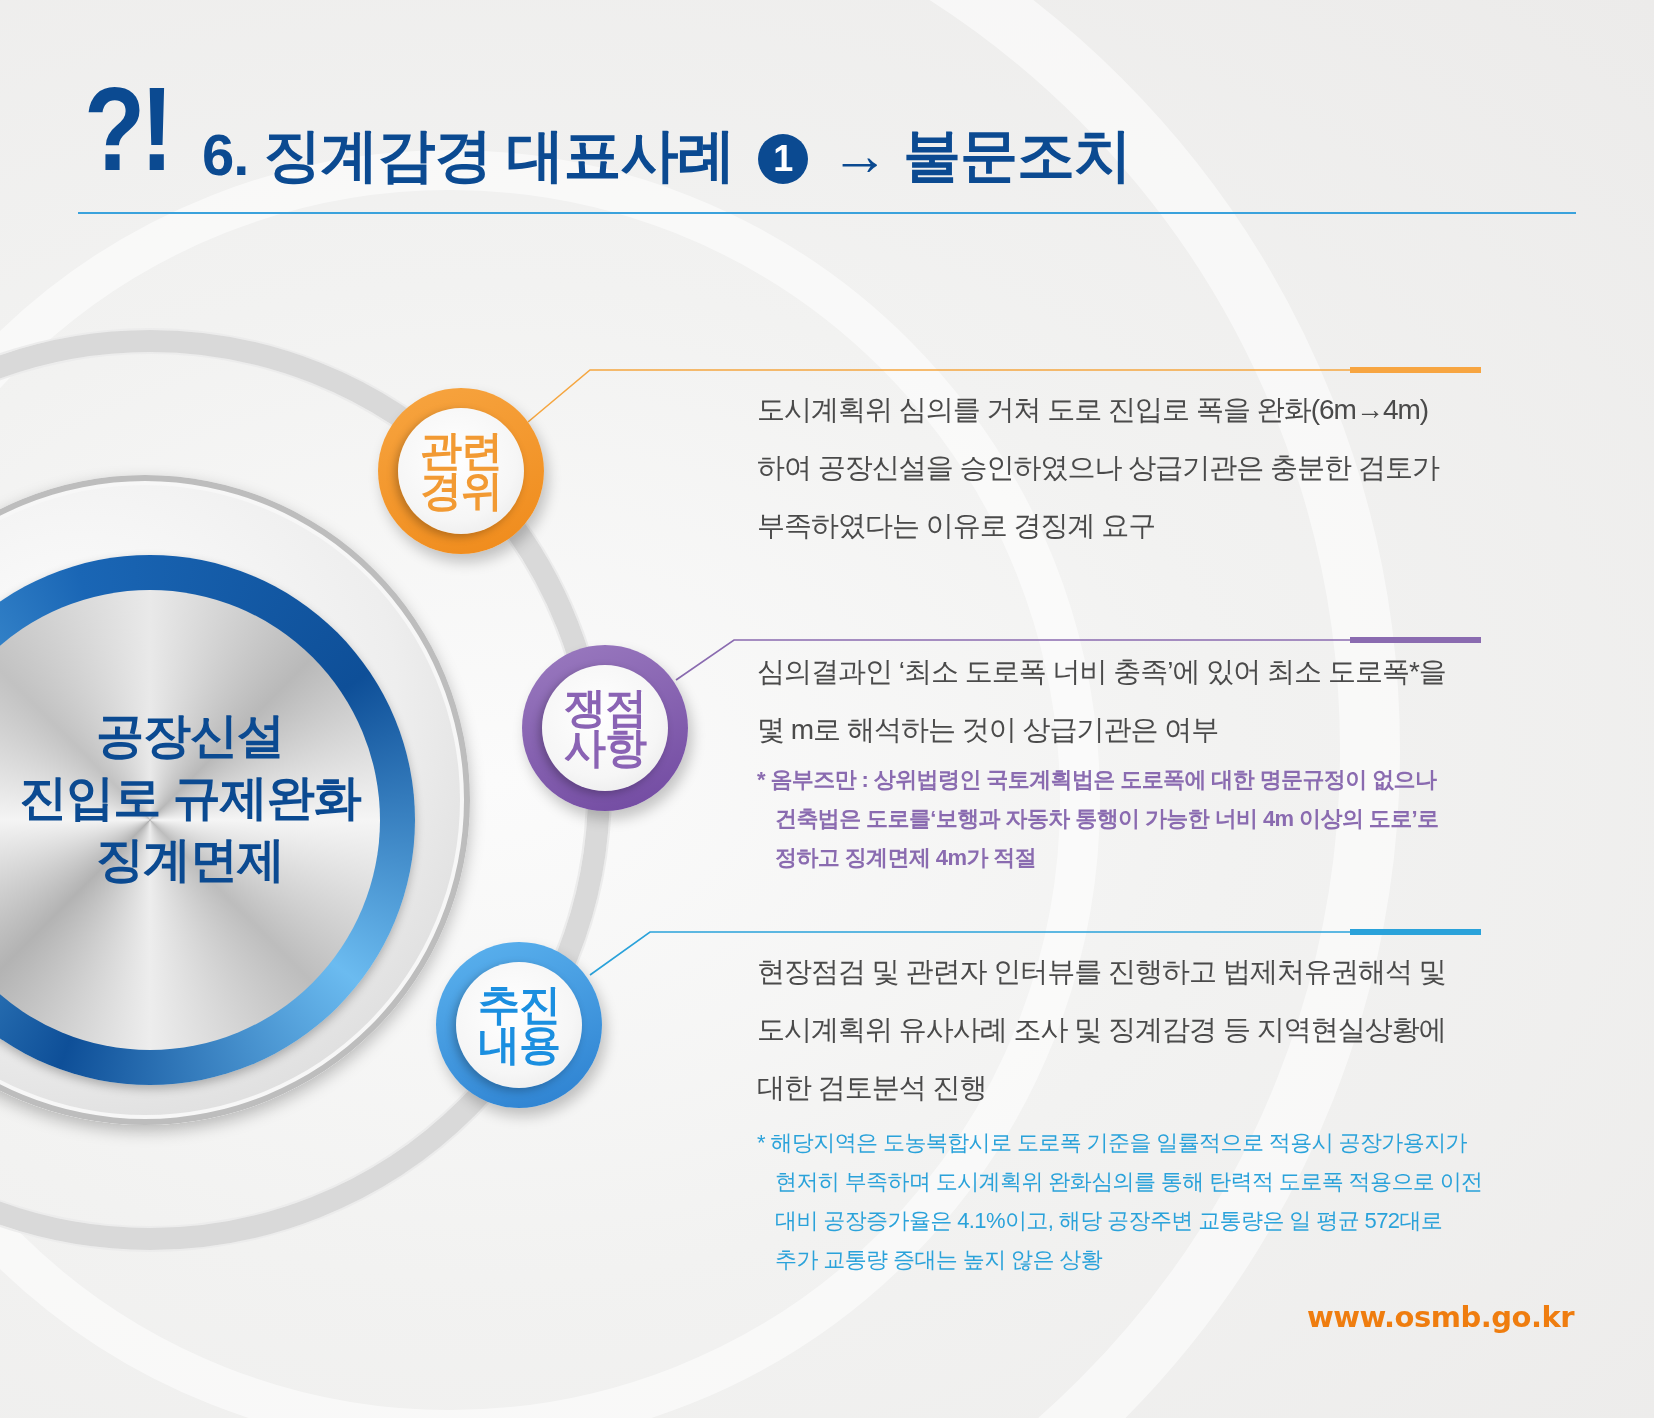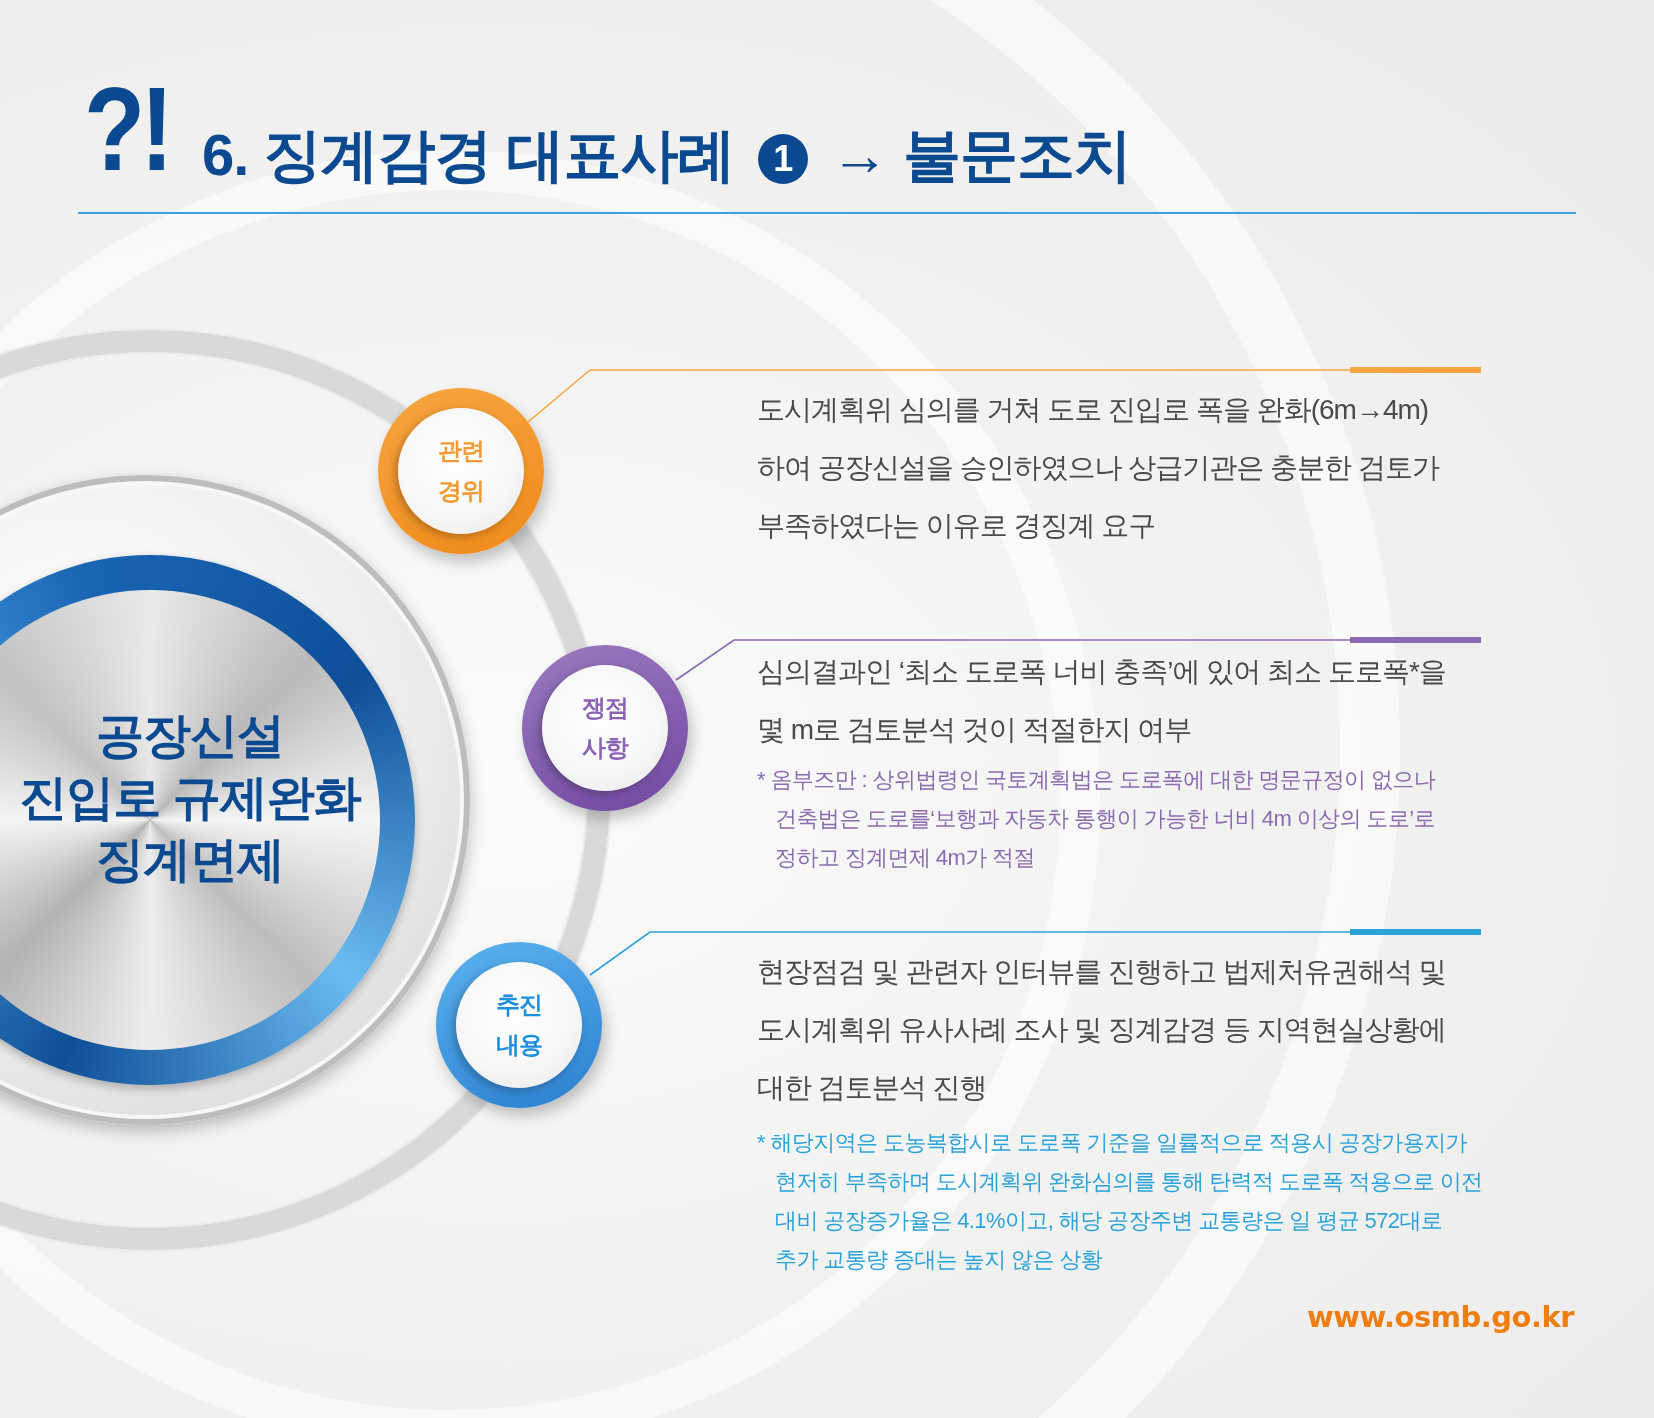--- a/index.html
+++ b/index.html
@@ -72,21 +72,21 @@
     position: absolute; width: 166px; height: 166px; border-radius: 50%;
     box-shadow: 4px 8px 14px rgba(0,0,0,0.22);
   }
   .bubble .face {
     position: absolute; left: 20px; top: 20px; width: 126px; height: 126px;
     border-radius: 50%;
     background: radial-gradient(circle at 45% 40%, #ffffff 0%, #f6f6f6 60%, #e4e4e4 100%);
     box-shadow: -3px 3px 8px rgba(0,0,0,0.25);
     display: flex; flex-direction: column; align-items: center; justify-content: center;
     font-family: "Liberation Sans", sans-serif; font-weight: 900;
-    font-size: 24px; line-height: 40px; letter-spacing: -1px;
+    font-size: 42px; line-height: 40px; letter-spacing: -1px;
   }
   .b-orange { left: 378px; top: 388px; background: linear-gradient(160deg, #f7a541, #ef8a1a); }
   .b-orange .face { color: #f29a33; }
   .b-purple { left: 522px; top: 645px; background: linear-gradient(160deg, #9b7bc0, #7048a0); }
   .b-purple .face { color: #8a63b4; }
   .b-blue { left: 436px; top: 942px; background: linear-gradient(160deg, #5cb3ef, #2b7fcf); }
   .b-blue .face { color: #1b8fe0; }
 
   
   .connectors { position: absolute; left: 0; top: 0; width: 1654px; height: 1418px; pointer-events: none; }
@@ -167,23 +167,23 @@
 </div>
 
 <div class="section-text" style="top:381px;">
   <div>도시계획위 심의를 거쳐 도로 진입로 폭을 완화(6m→4m)</div>
   <div>하여 공장신설을 승인하였으나 상급기관은 충분한 검토가</div>
   <div>부족하였다는 이유로 경징계 요구</div>
 </div>
 
 <div class="section-text" style="top:643px;">
   <div>심의결과인 ‘최소 도로폭 너비 충족’에 있어 최소 도로폭*을</div>
-  <div>몇 m로 검토분석 것이 적절한지 여부</div>
+  <div>몇 m로 해석하는 것이 상급기관은 여부</div>
 </div>
-<div class="note note-purple" style="top:760px;">
+<div class="note note-purple" style="top:760px;font-weight:bold;">
   <span class="line first">* 옴부즈만 : 상위법령인 국토계획법은 도로폭에 대한 명문규정이 없으나</span>
   <span class="line">건축법은 도로를‘보행과 자동차 통행이 가능한 너비 4m 이상의 도로’로</span>
   <span class="line">정하고 징계면제 4m가 적절</span>
 </div>
 
 <div class="section-text" style="top:943px;">
   <div>현장점검 및 관련자 인터뷰를 진행하고 법제처유권해석 및</div>
   <div>도시계획위 유사사례 조사 및 징계감경 등 지역현실상황에</div>
   <div>대한 검토분석 진행</div>
 </div>

